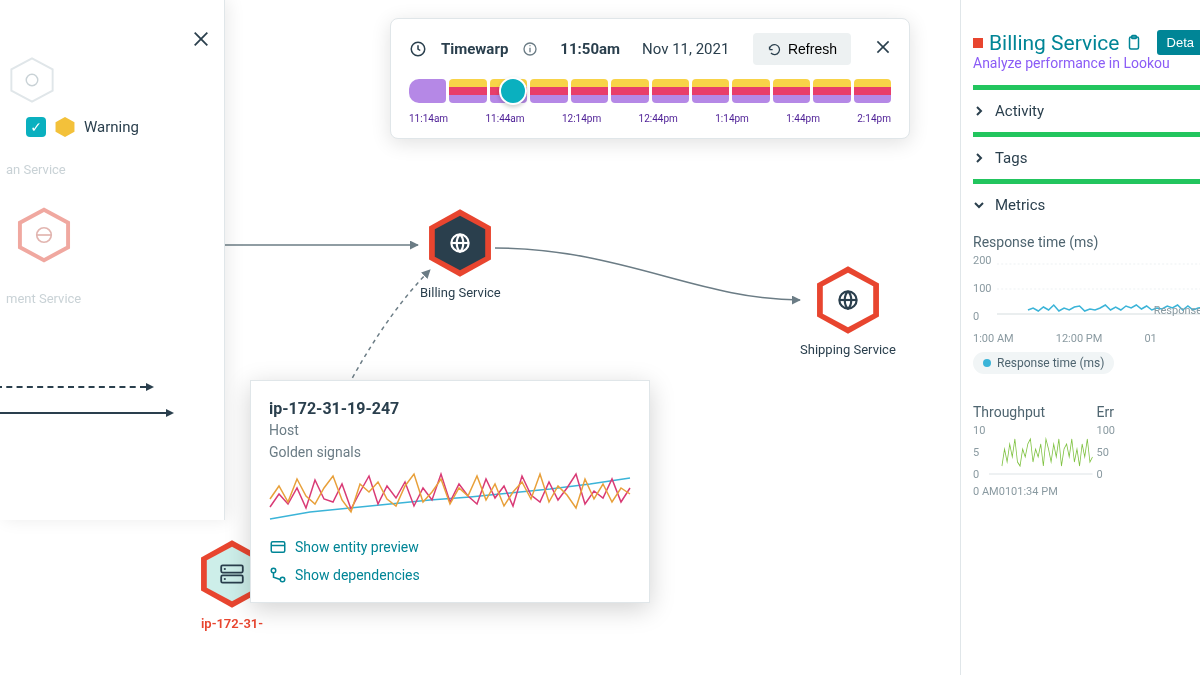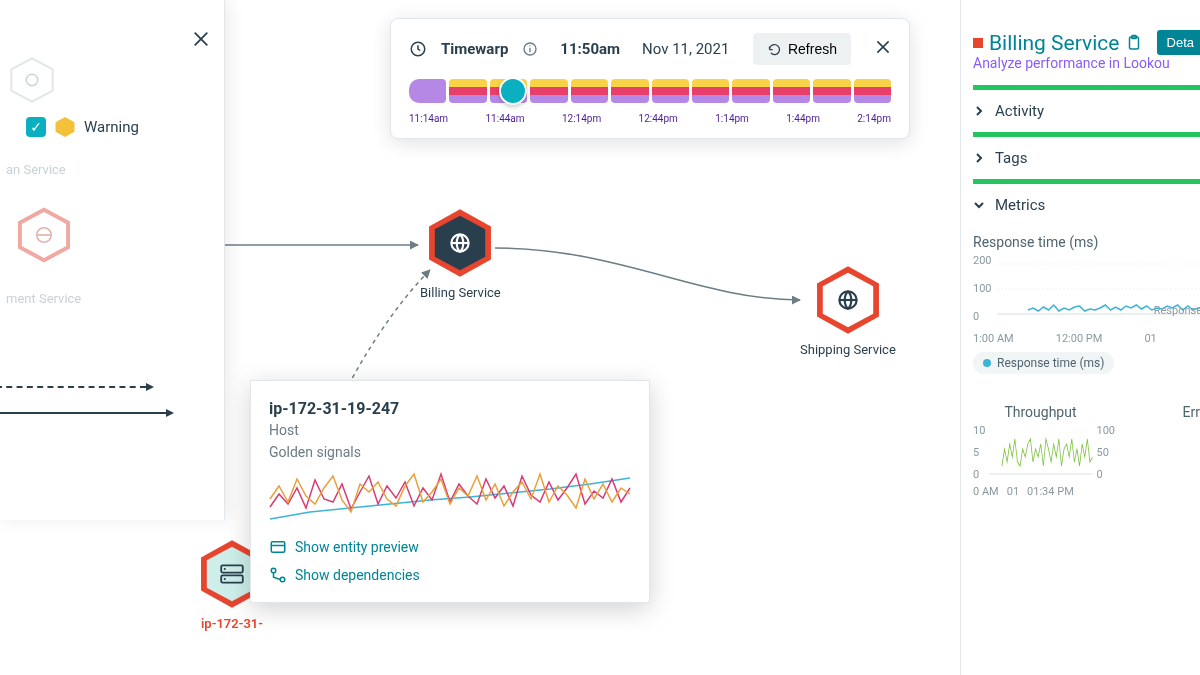--- a/index.html
+++ b/index.html
@@ -62,21 +62,21 @@
 .ana-link { color: #8b5cf6; font-size: 14px; margin-bottom: 14px; display: block; cursor: pointer;}
 .sect { display: flex; align-items: center; gap: 10px; padding: 12px 0; border-top: 5px solid #22c55e; font-size: 15px; cursor: pointer;}
 .chev { width: 12px; height: 12px;}
 .metric-title { font-size: 14px; color: #4f6570; margin-top: 8px;}
 .chart-box { margin-top: 4px; position: relative; height: 90px;}
 .ylab { position: absolute; left: 0; font-size: 11px; color: #8a9aa1;}
 .chart-leg { display: inline-flex; align-items: center; gap: 6px; background: #f1f5f6; border-radius: 12px; padding: 4px 10px; font-size: 12px; color: #4f6570; margin-top: 8px;}
 .chart-leg .dot { width: 8px; height: 8px; border-radius: 50%; background: #3bb4d8;}
 .xticks { display: flex; gap: 42px; font-size: 11px; color: #8a9aa1; margin-top: 2px;}
 .dual { display: flex; gap: 20px; margin-top: 30px;}
-.dual .col { flex: 1; text-align: right;}
+.dual .col { flex: 1;}
 .dual .hdr { font-size: 14px; color: #4f6570;}
 .small-chart { height: 65px; margin-top: 4px; position: relative;}
 
 
 .conn { position: absolute; top: 0; left: 0; pointer-events: none;}
 </style>
 </head>
 <body>
 
 <svg class="conn" width="1200" height="675">
@@ -297,21 +297,21 @@
     <div class="col">
       <div class="hdr">Throughput</div>
       <div class="small-chart">
         <span class="ylab" style="top:0">10</span>
         <span class="ylab" style="top:22px">5</span>
         <span class="ylab" style="top:44px">0</span>
         <svg width="100%" height="55" viewBox="0 0 160 55" preserveAspectRatio="none" style="margin-left:16px;">
           <line x1="0" y1="50" x2="160" y2="50" stroke="#d6dde0"></line>
           <polyline fill="none" stroke="#7fc241" stroke-width="1.2" points="20,42 24,25 28,38 32,20 36,33 40,15 44,38 48,42 52,25 56,33 60,20 64,15 68,38 72,25 76,33 80,20 84,42 88,15 92,25 96,38 100,20 104,33 108,15 112,42 116,25 120,20 124,33 128,15 132,38 136,25 140,42 144,20 148,33 152,15 156,38 160,33"></polyline>
         </svg>
-        <div class="xticks" style="gap:8px;">
+        <div class="xticks" style="gap:0;">
             <span>0 AM</span>
             <span>01</span>
             <span>01:34 PM</span>
           </div>
       </div>
     </div>
     <div class="col">
       <div class="hdr">Err</div>
       <div class="small-chart">
         <span class="ylab" style="top:0">100</span>

